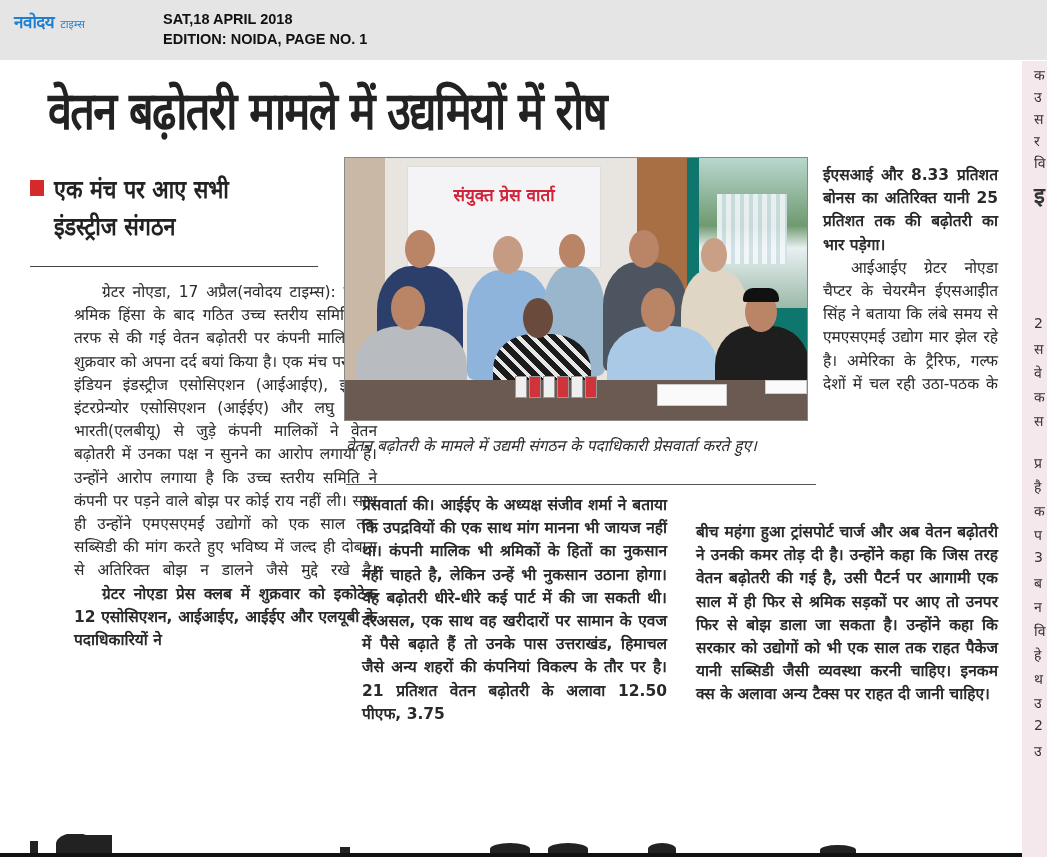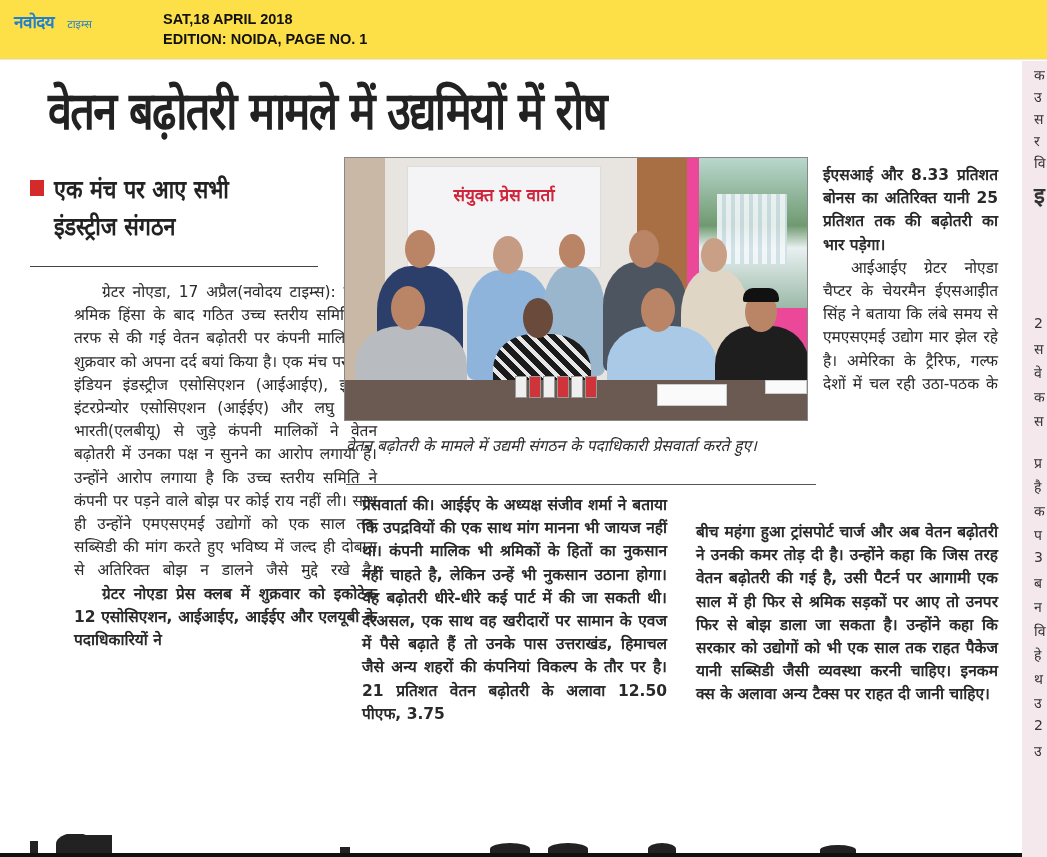--- a/index.html
+++ b/index.html
@@ -1,22 +1,22 @@
 <!DOCTYPE html>
 <html><head>
 <meta charset="utf-8">
 <style>
   * { box-sizing: border-box; margin: 0; padding: 0; }
   html, body { width: 1047px; height: 857px; overflow: hidden; background: #ffffff; }
   body { position: relative; font-family: "DejaVu Sans", sans-serif; color: #222; }
 
-  .topbar { position: absolute; left: 0; top: 0; width: 1047px; height: 60px; background: #fde047; border-bottom: 1px solid #e6e6e6; }
+  .topbar { position: absolute; left: 0; top: 0; width: 1047px; height: 60px; background: #e5e5e5; border-bottom: 1px solid #e6e6e6; }
   .logo { position: absolute; left: 14px; top: 10px; display: flex; align-items: baseline; }
   .logo-main { font-family: "DejaVu Sans", sans-serif; font-weight: bold; font-size: 17px; color: #1f7fd0; letter-spacing: -0.5px; }
-  .logo-sub { font-family: Liberation Serif, serif; font-size: 11px; color: #1f7fd0; margin-left: 13px; }
+  .logo-sub { font-family: Liberation Serif, serif; font-size: 11px; color: #1f7fd0; margin-left: 6px; }
   .edition { position: absolute; left: 163px; top: 9px; font-family: "Liberation Sans", sans-serif; font-weight: bold; font-size: 14.5px; line-height: 20px; color: #111; }
 
   .page { position: absolute; left: 0; top: 61px; width: 1022px; height: 668px; background: #fff; }
   .next-page-strip { position: absolute; left: 1022px; top: 61px; width: 25px; height: 796px; background: #f5e8ec; overflow: hidden; }
   .next-page-strip span { display: block; position: absolute; left: 12px; font-family: "DejaVu Sans", sans-serif; font-size: 14px; color: #333; }
 
   .headline { position: absolute; left: 48px; top: 14px; width: 940px; font-family: "DejaVu Sans", sans-serif; font-weight: bold; font-size: 52px; line-height: 72px; color: #222; letter-spacing: -2px; transform: scaleX(0.83); transform-origin: left top; white-space: nowrap; }
 
   .subhead { position: absolute; left: 30px; top: 110px; width: 290px; }
   .subhead .bullet { position: absolute; left: 0; top: 9px; width: 14px; height: 16px; background: #d42a2a; }
@@ -25,21 +25,21 @@
 
   .col { position: absolute; font-family: "DejaVu Sans", sans-serif; font-size: 15.5px; line-height: 23.2px; color: #2a2a2a; text-align: justify; text-align-last: justify; }
   .col p { text-align: justify; }
   .col .ind { text-indent: 28px; }
   .col .last { text-align-last: left; font-weight: bold; }
   .col1 { left: 30px; top: 220px; width: 303px; margin-left: 44px; }
   .col2 { left: 362px; top: 433px; width: 305px; }
   .col3 { left: 823px; top: 103px; width: 175px; }
   .col4 { left: 696px; top: 460px; width: 302px; }
 
-  .photo { position: absolute; left: 344px; top: 96px; width: 464px; height: 264px; border: 1px solid #888; overflow: hidden; background: #ec4899; }
+  .photo { position: absolute; left: 344px; top: 96px; width: 464px; height: 264px; border: 1px solid #888; overflow: hidden; background: #0f766e; }
   .photo .wall-left { position: absolute; left: 0; top: 0; width: 40px; height: 264px; background: #c9b8a6; }
   .photo .wall { position: absolute; left: 40px; top: 0; width: 270px; height: 264px; background: #e8e4df; }
   .photo .banner { position: absolute; left: 62px; top: 8px; width: 194px; height: 102px; background: #f4f4f6; border: 1px solid #ddd; }
   .photo .banner-title { position: absolute; left: 0; top: 16px; width: 100%; text-align: center; font-family: "DejaVu Sans", sans-serif; font-weight: bold; font-size: 17px; color: #d0243a; }
   .photo .banner-sub { position: absolute; left: 0; top: 44px; width: 100%; text-align: center; font-family: "DejaVu Sans", sans-serif; font-weight: bold; font-size: 9.5px; color: #2a3a6a; line-height: 16px; }
   .photo .door { position: absolute; left: 292px; top: 0; width: 50px; height: 200px; background: #a86f45; }
   .photo .scenery { position: absolute; left: 354px; top: 0; width: 110px; height: 150px; background: linear-gradient(180deg, #b9d7ce 0%, #6f9a70 45%, #e8f0f0 60%, #9bb9a8 100%); }
   .photo .falls { position: absolute; left: 372px; top: 36px; width: 70px; height: 70px; background: repeating-linear-gradient(90deg, #f3f7fa 0 5px, #cfe0e6 5px 9px); opacity: 0.9; }
   .photo .table { position: absolute; left: 0; top: 222px; width: 464px; height: 42px; background: #6a5a52; }
   .person { position: absolute; border-radius: 40% 40% 8px 8px; }

